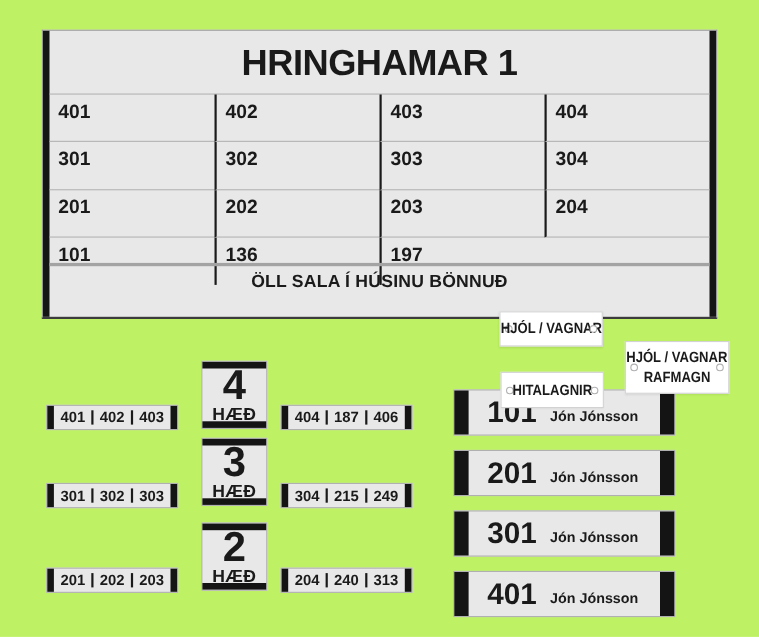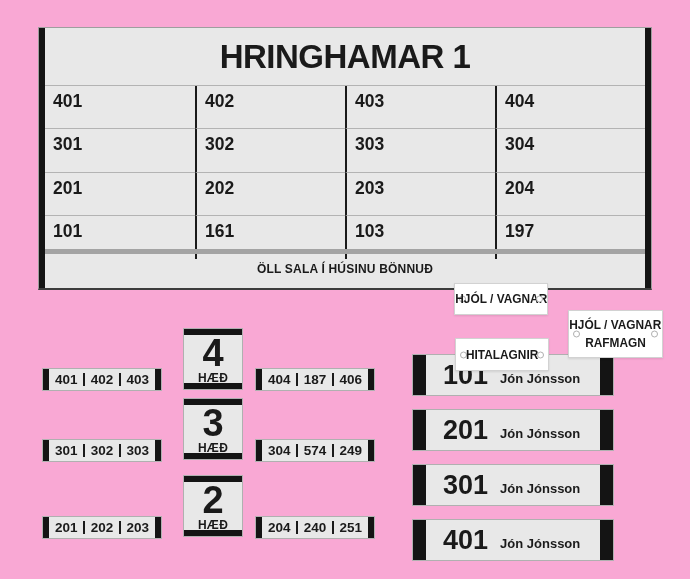--- a/index.html
+++ b/index.html
@@ -1,17 +1,17 @@
 <!DOCTYPE html>
 <html><head>
 <meta charset="utf-8">
 <style>
   html,body{margin:0;padding:0;background:#ffffff;}
   .canvas{
-    position:relative;width:690px;height:579px;background:#f9a8d4;overflow:hidden;
+    position:relative;width:690px;height:579px;background:#bef264;overflow:hidden;
     font-family:"Liberation Sans","DejaVu Sans",sans-serif;font-weight:bold;color:#1a1a1a;
   }
   
   .main-sign{
     position:absolute;left:38px;top:27px;width:614px;height:263px;
     background:#e8e8e8;border:1px solid #9e9e9e;border-bottom:2px solid #3c3c3c;box-sizing:border-box;
   }
   .vbar{position:absolute;top:0;bottom:0;width:6px;background:#141414;}
   .vbar.left{left:0;} .vbar.right{right:0;}
   .sign-title{
@@ -23,34 +23,34 @@
     position:absolute;top:58px;left:6px;right:6px;height:173px;
     display:grid;grid-template-columns:1fr 1fr 1fr 1fr;grid-template-rows:1fr 1fr 1fr 1fr;
   }
   .cell{
     font-size:17.5px;padding:5px 0 0 8px;box-sizing:border-box;
     border-bottom:1px solid #b3b3b3;
   }
   .cell.col2,.cell.col3,.cell.col4{border-left:2px solid #1a1a1a;}
   .cell.row4{border-bottom:none;}
   .sign-footer{
-    position:absolute;bottom:4px;left:6px;right:6px;height:30px;
-    border-top:5px solid #a3a3a3;display:flex;align-items:center;justify-content:center;
-    font-size:12px;letter-spacing:0.2px;
+    position:absolute;bottom:16px;left:6px;right:6px;height:30px;
+    border-top:3px solid #a3a3a3;display:flex;align-items:center;justify-content:center;
+    font-size:16px;letter-spacing:0.2px;
   }
   
   .floor-sign{
     position:absolute;left:183px;width:60px;height:62px;background:#e8e8e8;
     border:1px solid #b0b0b0;box-sizing:border-box;
     display:flex;flex-direction:column;align-items:center;justify-content:center;
   }
   .floor-sign .hbar{position:absolute;left:0;right:0;height:6px;background:#141414;}
   .floor-sign .hbar.top{top:0;} .floor-sign .hbar.bottom{bottom:0;}
   .floor-num{font-size:38px;line-height:0.85;margin-top:3px;}
-  .floor-label{font-size:12px;line-height:1;margin-top:2px;letter-spacing:0.3px;}
+  .floor-label{font-size:16px;line-height:1;margin-top:2px;letter-spacing:0.3px;}
   .fs-4{top:328px;} .fs-3{top:398px;} .fs-2{top:475px;}
   
   .strip{
     position:absolute;width:120px;height:23px;background:#e8e8e8;
     border:1px solid #b0b0b0;box-sizing:border-box;display:flex;align-items:stretch;
   }
   .strip .endbar{width:6px;background:#141414;flex:0 0 auto;}
   .strip .num{flex:1;display:flex;align-items:center;justify-content:center;font-size:13.5px;}
   .strip .sep{width:1.5px;background:#1a1a1a;margin:4px 0;flex:0 0 auto;}
   .strip.left-col{left:42px;} .strip.right-col{left:255px;}
@@ -97,22 +97,21 @@
       <div class="cell row1 col4">404</div>
       <div class="cell row2 col1">301</div>
       <div class="cell row2 col2">302</div>
       <div class="cell row2 col3">303</div>
       <div class="cell row2 col4">304</div>
       <div class="cell row3 col1">201</div>
       <div class="cell row3 col2">202</div>
       <div class="cell row3 col3">203</div>
       <div class="cell row3 col4">204</div>
       <div class="cell row4 col1">101</div>
-      <div class="cell row4 col2">161</div>
-      <div class="cell row4 col3">103</div>
+      <div class="cell row4 col2">136</div>
       <div class="cell row4 col4">197</div>
     </div>
     <div class="sign-footer">ÖLL SALA Í HÚSINU BÖNNUÐ</div>
   </section>
 
   <div class="floor-sign fs-4">
     <div class="hbar top"></div>
     <div class="floor-num">4</div>
     <div class="floor-label">HÆÐ</div>
     <div class="hbar bottom"></div>
@@ -154,41 +153,41 @@
     <div class="sep"></div>
     <div class="num">302</div>
     <div class="sep"></div>
     <div class="num">303</div>
     <div class="endbar"></div>
   </div>
   <div class="strip right-col r2">
     <div class="endbar"></div>
     <div class="num">304</div>
     <div class="sep"></div>
-    <div class="num">574</div>
+    <div class="num">215</div>
     <div class="sep"></div>
     <div class="num">249</div>
     <div class="endbar"></div>
   </div>
   <div class="strip left-col r3">
     <div class="endbar"></div>
     <div class="num">201</div>
     <div class="sep"></div>
     <div class="num">202</div>
     <div class="sep"></div>
     <div class="num">203</div>
     <div class="endbar"></div>
   </div>
   <div class="strip right-col r3">
     <div class="endbar"></div>
     <div class="num">204</div>
     <div class="sep"></div>
     <div class="num">240</div>
     <div class="sep"></div>
-    <div class="num">251</div>
+    <div class="num">313</div>
     <div class="endbar"></div>
   </div>
 
   <div class="nameplate np-101">
     <div class="endbar"></div>
     <div class="np-num">101</div>
     <div class="np-name">Jón Jónsson</div>
     <div class="endbar right"></div>
   </div>
   <div class="nameplate np-201">

